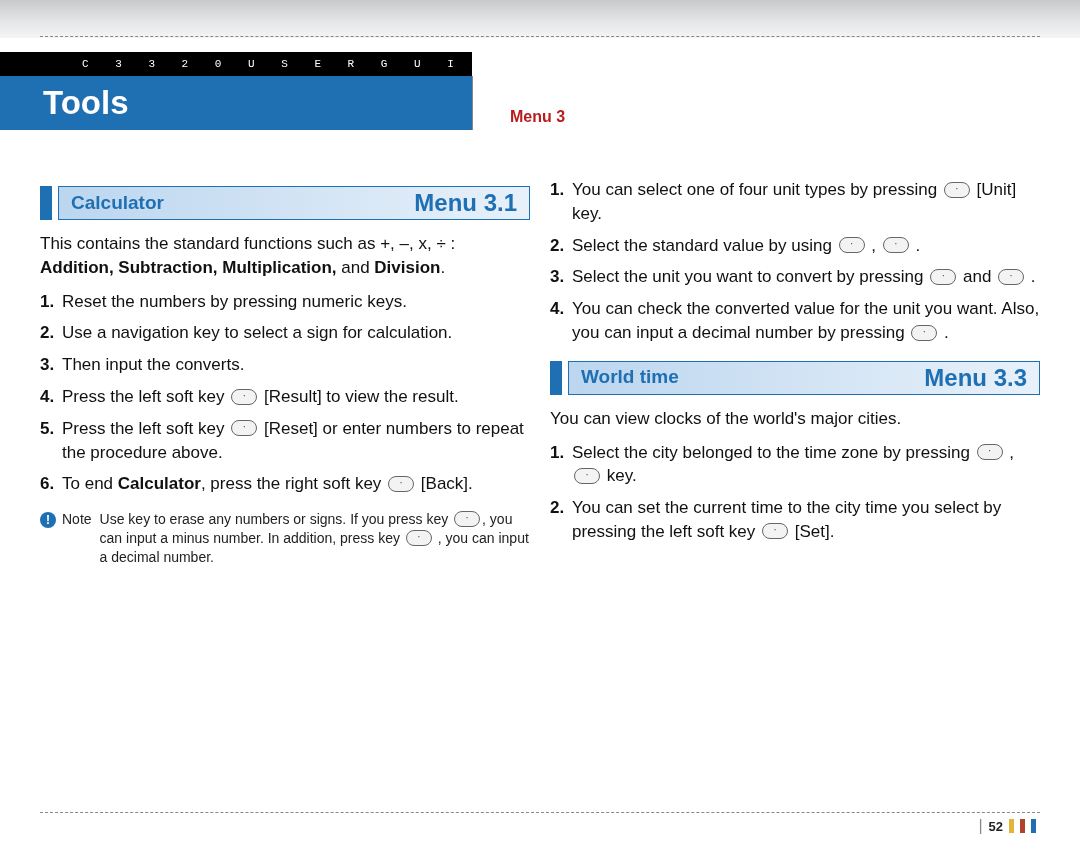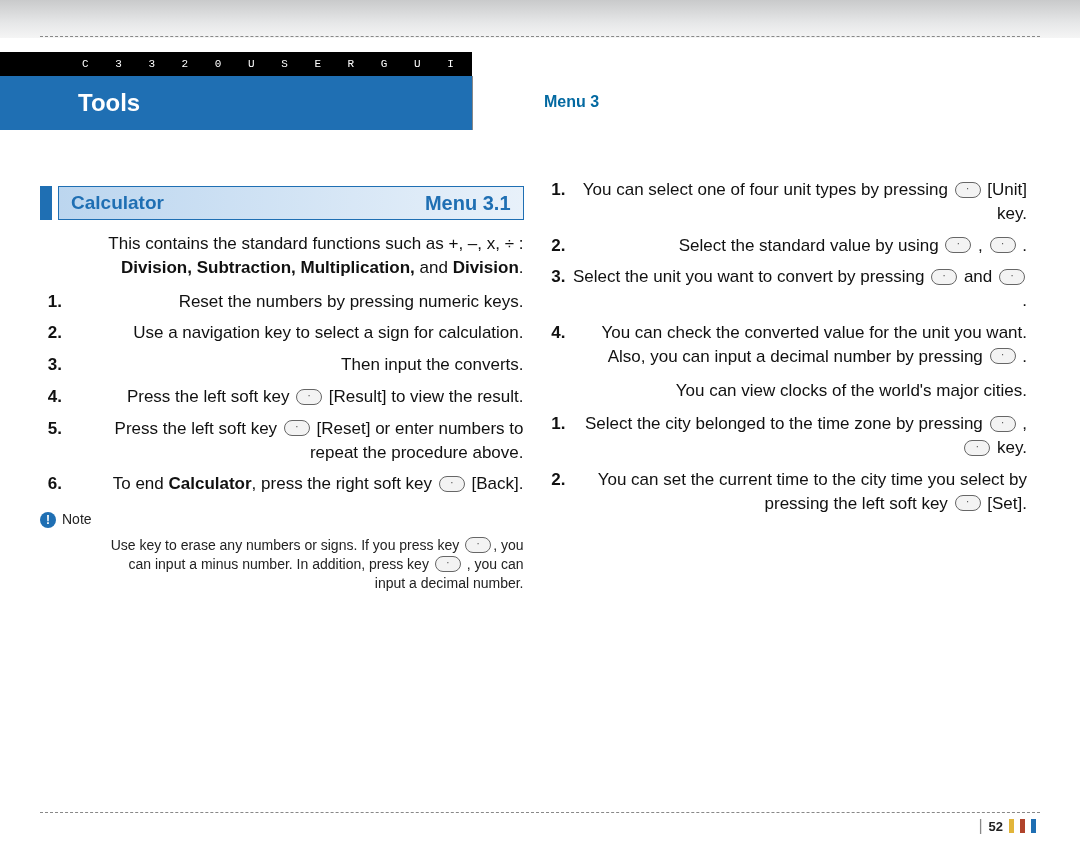--- a/index.html
+++ b/index.html
@@ -33,52 +33,50 @@
     padding-left: 82px;
     line-height: 24px;
     font-family: "Courier New", monospace;
   }
   .title-bar {
     position: absolute;
     top: 76px; left: 0;
     width: 472px; height: 54px;
     background: #1f6fb3;
     color: #fff;
-    font-size: 24px;
+    font-size: 33px;
     font-weight: bold;
     line-height: 54px;
-    padding-left: 78px;
+    padding-left: 43px;
   }
   .black-side-sq {
     position: absolute;
     top: 76px; left: 0px;
     width: 40px; height: 54px;
     background: #000;
   }
   .menu3-label {
     position: absolute;
-    top: 93px; left: 510px;
+    top: 108px; left: 510px;
     font-weight: bold;
     font-size: 16px;
-    color: #0369a1;
-    margin-left: 34px;
+    color: #b91c1c;
   }
   .vertical-divider {
     position: absolute;
     top: 76px; left: 472px;
     width: 1px; height: 54px;
     background: #888;
   }
 
   .content {
     position: absolute;
-    top: 170px; left: 40px; right: 53px;
+    top: 170px; left: 40px; right: 40px;
     display: flex;
     gap: 20px;
-    text-align: right;
   }
   .col {
     flex: 1;
     min-width: 0;
     font-size: 17px;
     line-height: 1.4;
     color: #111;
   }
 
   .section-header {
@@ -97,21 +95,21 @@
     background: linear-gradient(to right, #bcd6ef 0%, #e8f1fa 100%);
     border: 1px solid #1f6fb3;
     display: flex;
     align-items: center;
     justify-content: space-between;
     padding: 0 12px;
     color: #1f6fb3;
     font-weight: bold;
     font-size: 19px;
   }
-  .sh-menu { font-size: 20px; }
+  .sh-menu { font-size: 24px; }
 
   .para { margin: 10px 0; }
   .bold { font-weight: bold; }
 
   ol.steps { list-style: none; padding: 0; margin: 0; }
   ol.steps li { display: flex; margin: 8px 0; }
   ol.steps li .num { font-weight: bold; min-width: 22px; }
   ol.steps li .txt { flex: 1; }
 
   .key-icon {
@@ -146,21 +144,21 @@
     background: #1f6fb3;
     color: #fff;
     border-radius: 50%;
     font-size: 12px;
     font-weight: bold;
     margin-right: 6px;
     flex-shrink: 0;
     position: relative; top: 2px;
   }
   .note-label { font-weight: normal; margin-right: 8px; flex-shrink: 0; }
-  .note-text { flex: 1; margin-top: 26px; }
+  .note-text { flex: 1; }
 
   .footer {
     position: absolute;
     left: 40px; right: 40px;
     bottom: 30px;
     border-top: 1.5px dashed #888;
     height: 22px;
   }
   .footer-right {
     position: absolute;
@@ -194,21 +192,21 @@
 
     <div class="section-header">
       <div class="sh-bar"></div>
       <div class="sh-body">
         <span>Calculator</span>
         <span class="sh-menu">Menu 3.1</span>
       </div>
     </div>
 
     <p class="para">
-      <span>This contains the standard functions such as +, –, x, ÷ : </span><span class="bold">Division, Subtraction, Multiplication,</span><span> and </span><span class="bold">Division</span><span>.</span>
+      <span>This contains the standard functions such as +, –, x, ÷ : </span><span class="bold">Addition, Subtraction, Multiplication,</span><span> and </span><span class="bold">Division</span><span>.</span>
     </p>
 
     <ol class="steps">
         <li>
           <span class="num">1.</span>
           <span class="txt">Reset the numbers by pressing numeric keys.</span>
         </li>
         <li>
           <span class="num">2.</span>
           <span class="txt">Use a navigation key to select a sign for calculation.</span>
@@ -255,20 +253,27 @@
         <li>
           <span class="num">3.</span>
           <span class="txt">Select the unit you want to convert by pressing <span class="key-icon"></span> and <span class="key-icon"></span> .</span>
         </li>
         <li>
           <span class="num">4.</span>
           <span class="txt">You can check the converted value for the unit you want. Also, you can input a decimal number by pressing <span class="key-icon"></span> .</span>
         </li>
       </ol>
 
+    <div class="section-header">
+      <div class="sh-bar"></div>
+      <div class="sh-body">
+        <span>World time</span>
+        <span class="sh-menu">Menu 3.3</span>
+      </div>
+    </div>
 
     <p class="para">You can view clocks of the world's major cities.</p>
 
     <ol class="steps">
         <li>
           <span class="num">1.</span>
           <span class="txt">Select the city belonged to the time zone by pressing <span class="key-icon"></span> , <span class="key-icon"></span> key.</span>
         </li>
         <li>
           <span class="num">2.</span>

